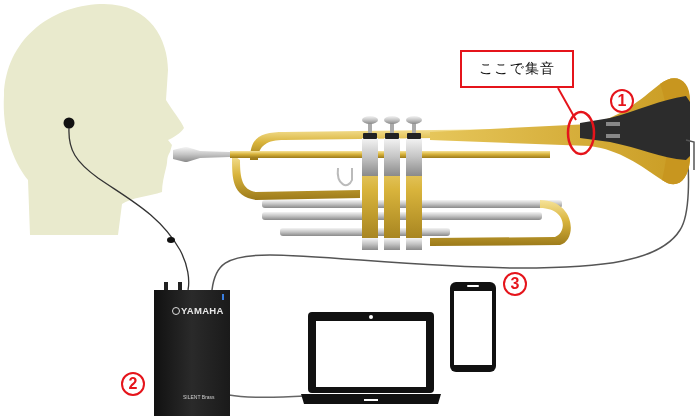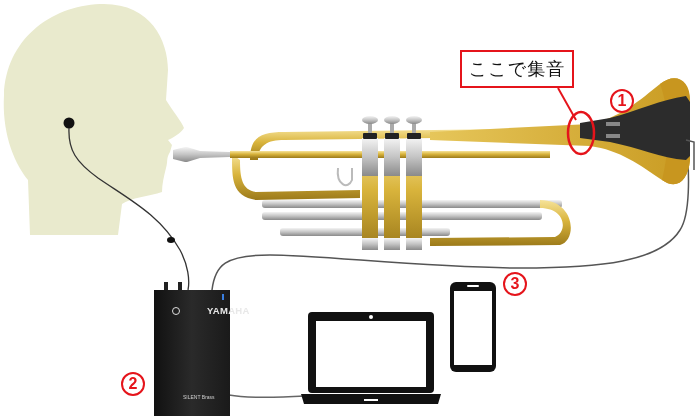--- a/index.html
+++ b/index.html
@@ -12,21 +12,21 @@
   }
   svg { position: absolute; left: 0; top: 0; }
   .callout {
     position: absolute;
     left: 460px; top: 50px;
     width: 114px; height: 38px;
     border: 2px solid #e5141b;
     background: #ffffff;
     box-sizing: border-box;
     display: flex; align-items: center; justify-content: center;
-    font-size: 18px; color: #111111;
+    font-size: 14px; color: #111111;
     letter-spacing: 1px;
   }
   .num {
     position: absolute;
     width: 24px; height: 24px;
     border: 2.5px solid #e5141b;
     border-radius: 50%;
     color: #e5141b;
     font-weight: bold;
     font-size: 16px;
@@ -177,16 +177,16 @@
   <div class="num" style="left:610px; top:89px;">
     <span>1</span>
   </div>
   <div class="num" style="left:121px; top:372px;">
     <span>2</span>
   </div>
   <div class="num" style="left:503px; top:272px;">
     <span>3</span>
   </div>
 
-  <div class="yamaha-logo" style="left:181px;margin-left:26px;">YAMAHA</div>
+  <div class="yamaha-logo" style="left:181px;">YAMAHA</div>
   <div class="box-model">SILENT Brass</div>
 
 </div>
 
 </body></html>

